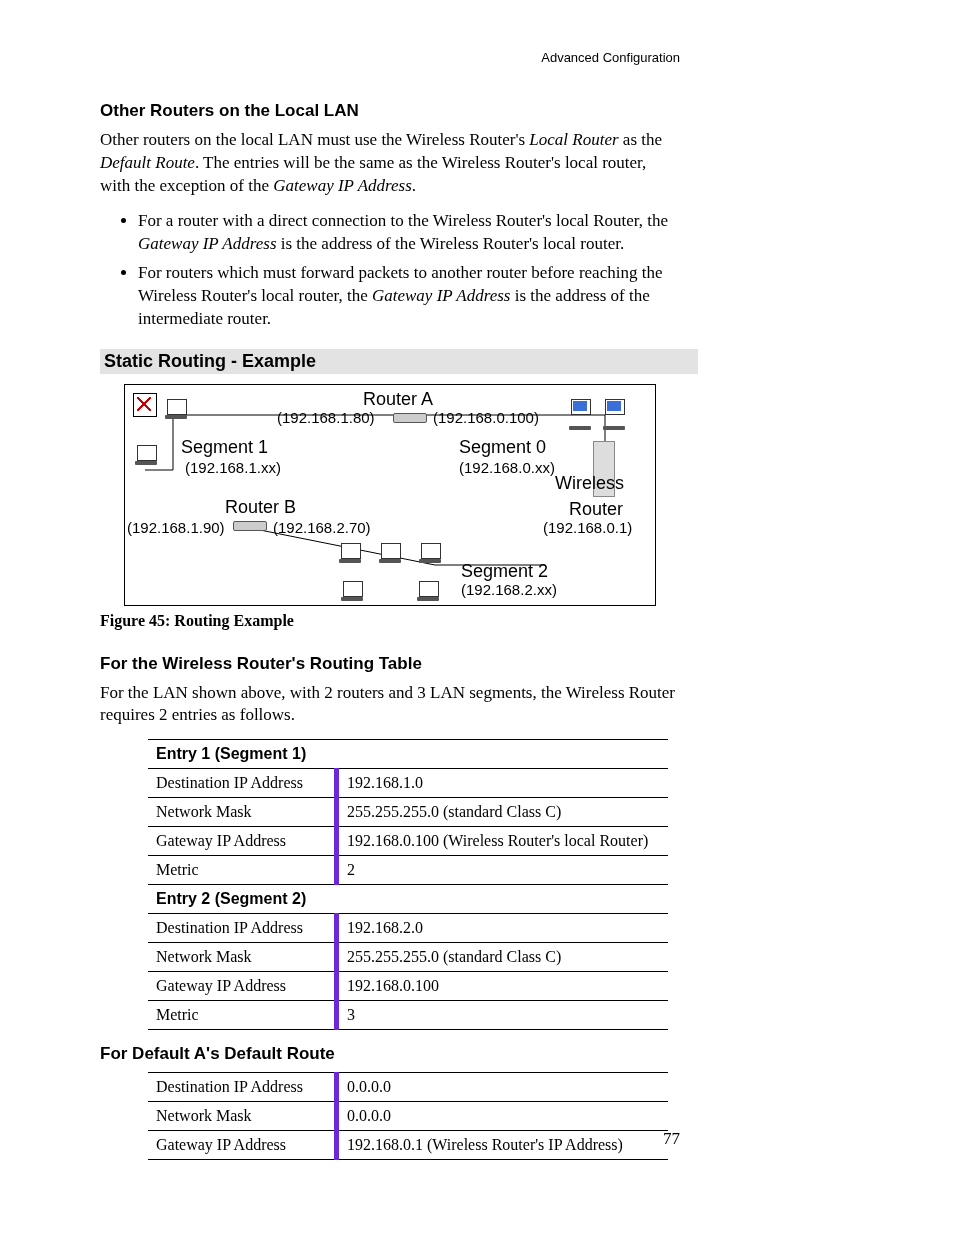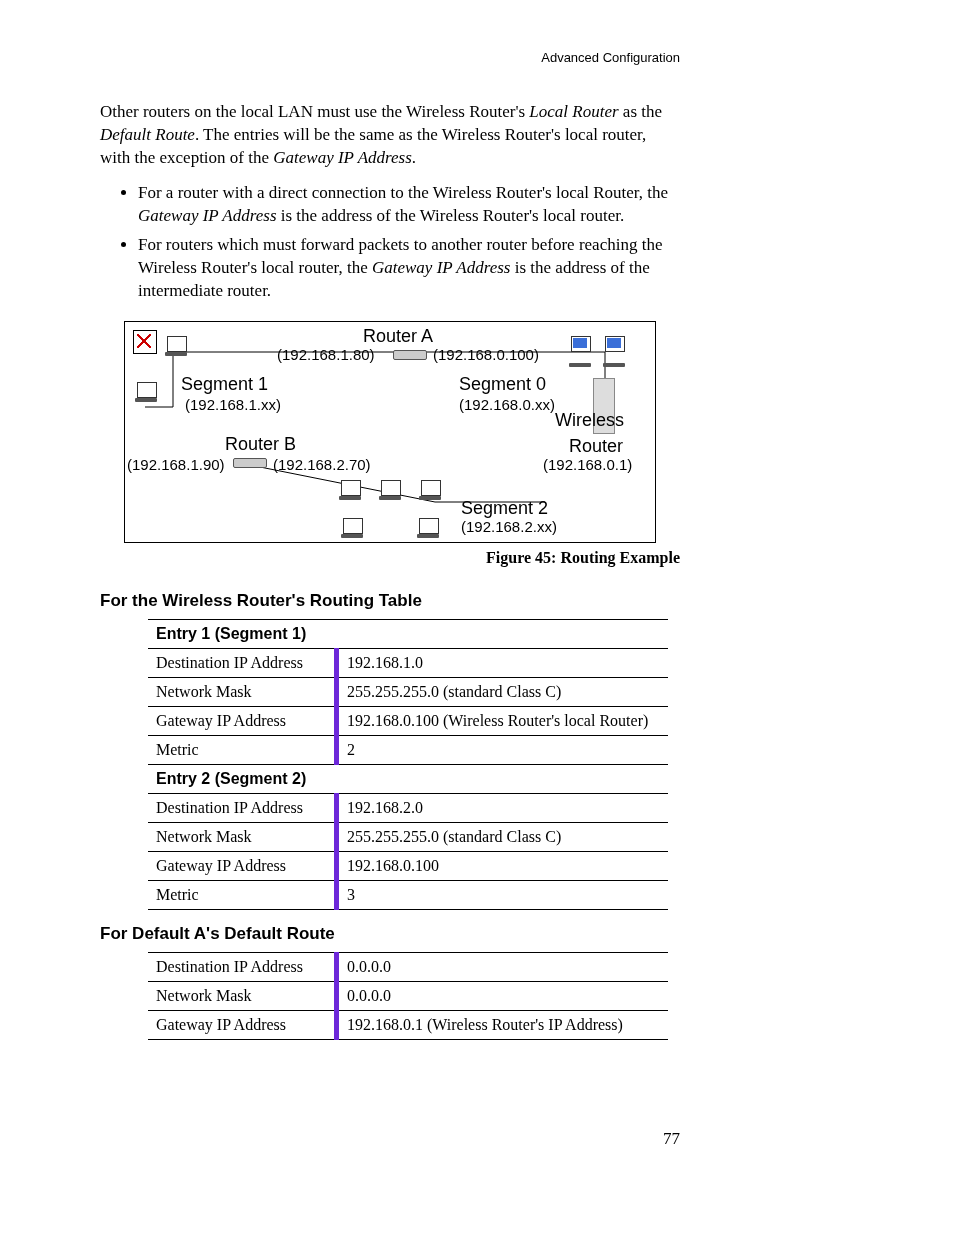--- a/index.html
+++ b/index.html
@@ -45,21 +45,21 @@
     width: 530px;
     height: 220px;
     border: 1px solid #000;
     margin: 0 auto 6px auto;
     position: relative;
     font-family: Arial, Helvetica, sans-serif;
   }
   .diagram-box .lbl { position: absolute; font-size: 18px; white-space: nowrap; }
   .diagram-box .small { position: absolute; font-size: 15px; white-space: nowrap; }
   .figcap {
-    text-align: right;
+    text-align: left;
     font-family: "Times New Roman", serif;
     font-weight: bold;
     font-size: 16px;
     margin-bottom: 24px;
   }
   .icon { position: absolute; }
   .pc { width: 18px; height: 14px; background: #fff; border: 1px solid #333; }
   .pc::after { content:""; display:block; width:22px; height:4px; background:#555; margin-top:15px; margin-left:-3px; border-radius:1px;}
   .pc-blue::before { content:""; display:block; width:14px; height:10px; background:#3b6fd8; margin:1px; }
   .router { width: 32px; height: 8px; background: #ccc; border:1px solid #555; border-radius:2px; }
@@ -95,32 +95,34 @@
     margin-left: 48px;
   }
 </style>
 </head>
 <body>
 
 <div class="page">
 
   <div class="header-right">Advanced Configuration</div>
 
+  <h3>Other Routers on the Local LAN</h3>
   <p>
     <span>Other routers on the local LAN must use the Wireless Router's </span><em>Local Router</em><span> as the </span><em>Default Route</em><span>. The entries will be the same as the Wireless Router's local router, with the exception of the </span><em>Gateway IP Address</em><span>.</span>
   </p>
   <ul>
     <li>
       <span>For a router with a direct connection to the Wireless Router's local Router, the </span><em>Gateway IP Address</em><span> is the address of the Wireless Router's local router.</span>
     </li>
     <li>
       <span>For routers which must forward packets to another router before reaching the Wireless Router's local router, the </span><em>Gateway IP Address</em><span> is the address of the intermediate router.</span>
     </li>
   </ul>
 
+  <div class="section-bar">Static Routing - Example</div>
 
   <div class="diagram-box">
     <svg width="530" height="220" style="position:absolute;left:0;top:0">
       <line x1="48" y1="30" x2="280" y2="30" stroke="#000"></line>
       <line x1="48" y1="30" x2="48" y2="85" stroke="#000"></line>
       <line x1="48" y1="85" x2="20" y2="85" stroke="#000"></line>
       <line x1="290" y1="30" x2="480" y2="30" stroke="#000"></line>
       <line x1="480" y1="30" x2="480" y2="70" stroke="#000"></line>
       <line x1="110" y1="140" x2="310" y2="180" stroke="#000"></line>
       <line x1="310" y1="180" x2="420" y2="180" stroke="#000"></line>
@@ -160,20 +162,21 @@
     <div class="lbl" style="left:100px;top:112px">Router B</div>
     <div class="small" style="left:2px;top:134px">(192.168.1.90)</div>
     <div class="small" style="left:148px;top:134px">(192.168.2.70)</div>
 
     <div class="lbl" style="left:336px;top:176px">Segment 2</div>
     <div class="small" style="left:336px;top:196px">(192.168.2.xx)</div>
   </div>
   <div class="figcap">Figure 45: Routing Example</div>
 
   <h3>For the Wireless Router's Routing Table</h3>
+  <p>For the LAN shown above, with 2 routers and 3 LAN segments, the Wireless Router requires 2 entries as follows.</p>
 
   <table class="routing">
     <tbody>
         <tr>
           <th class="hdr" colspan="2">Entry 1 (Segment 1)</th>
         </tr>
     <tr class="row">
           <td class="key">Destination IP Address</td>
           <td>192.168.1.0</td>
         </tr>

